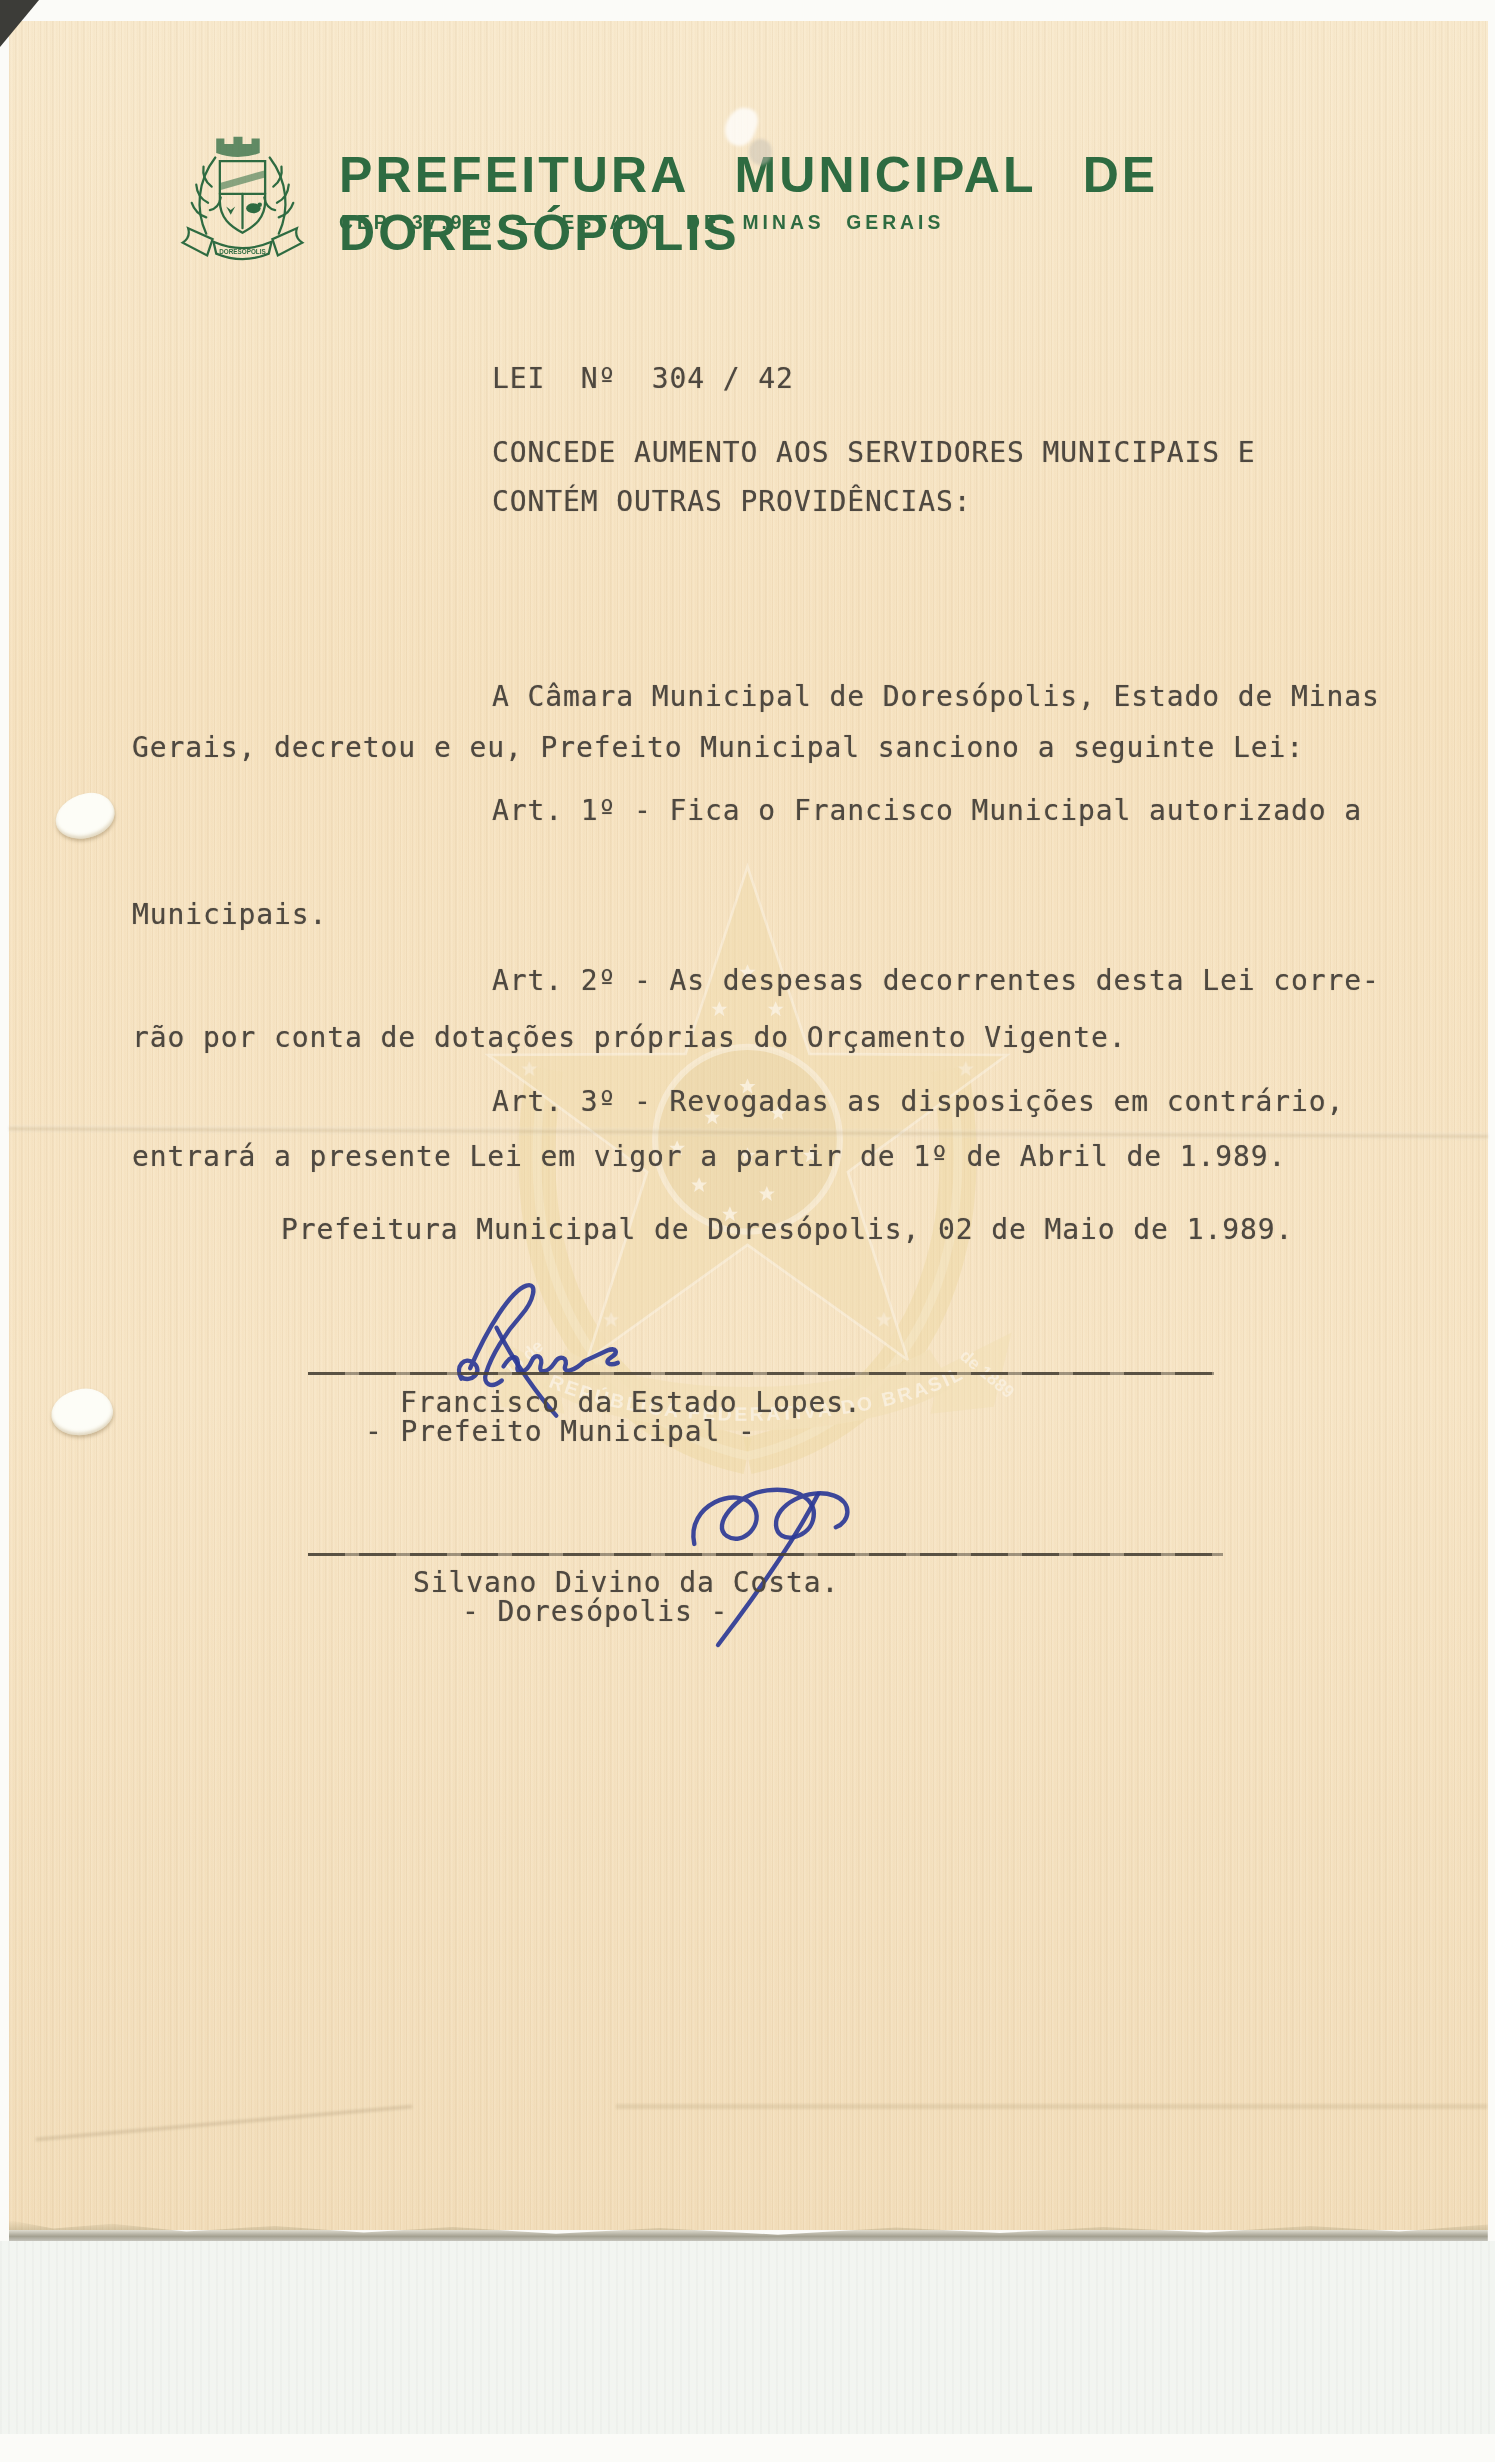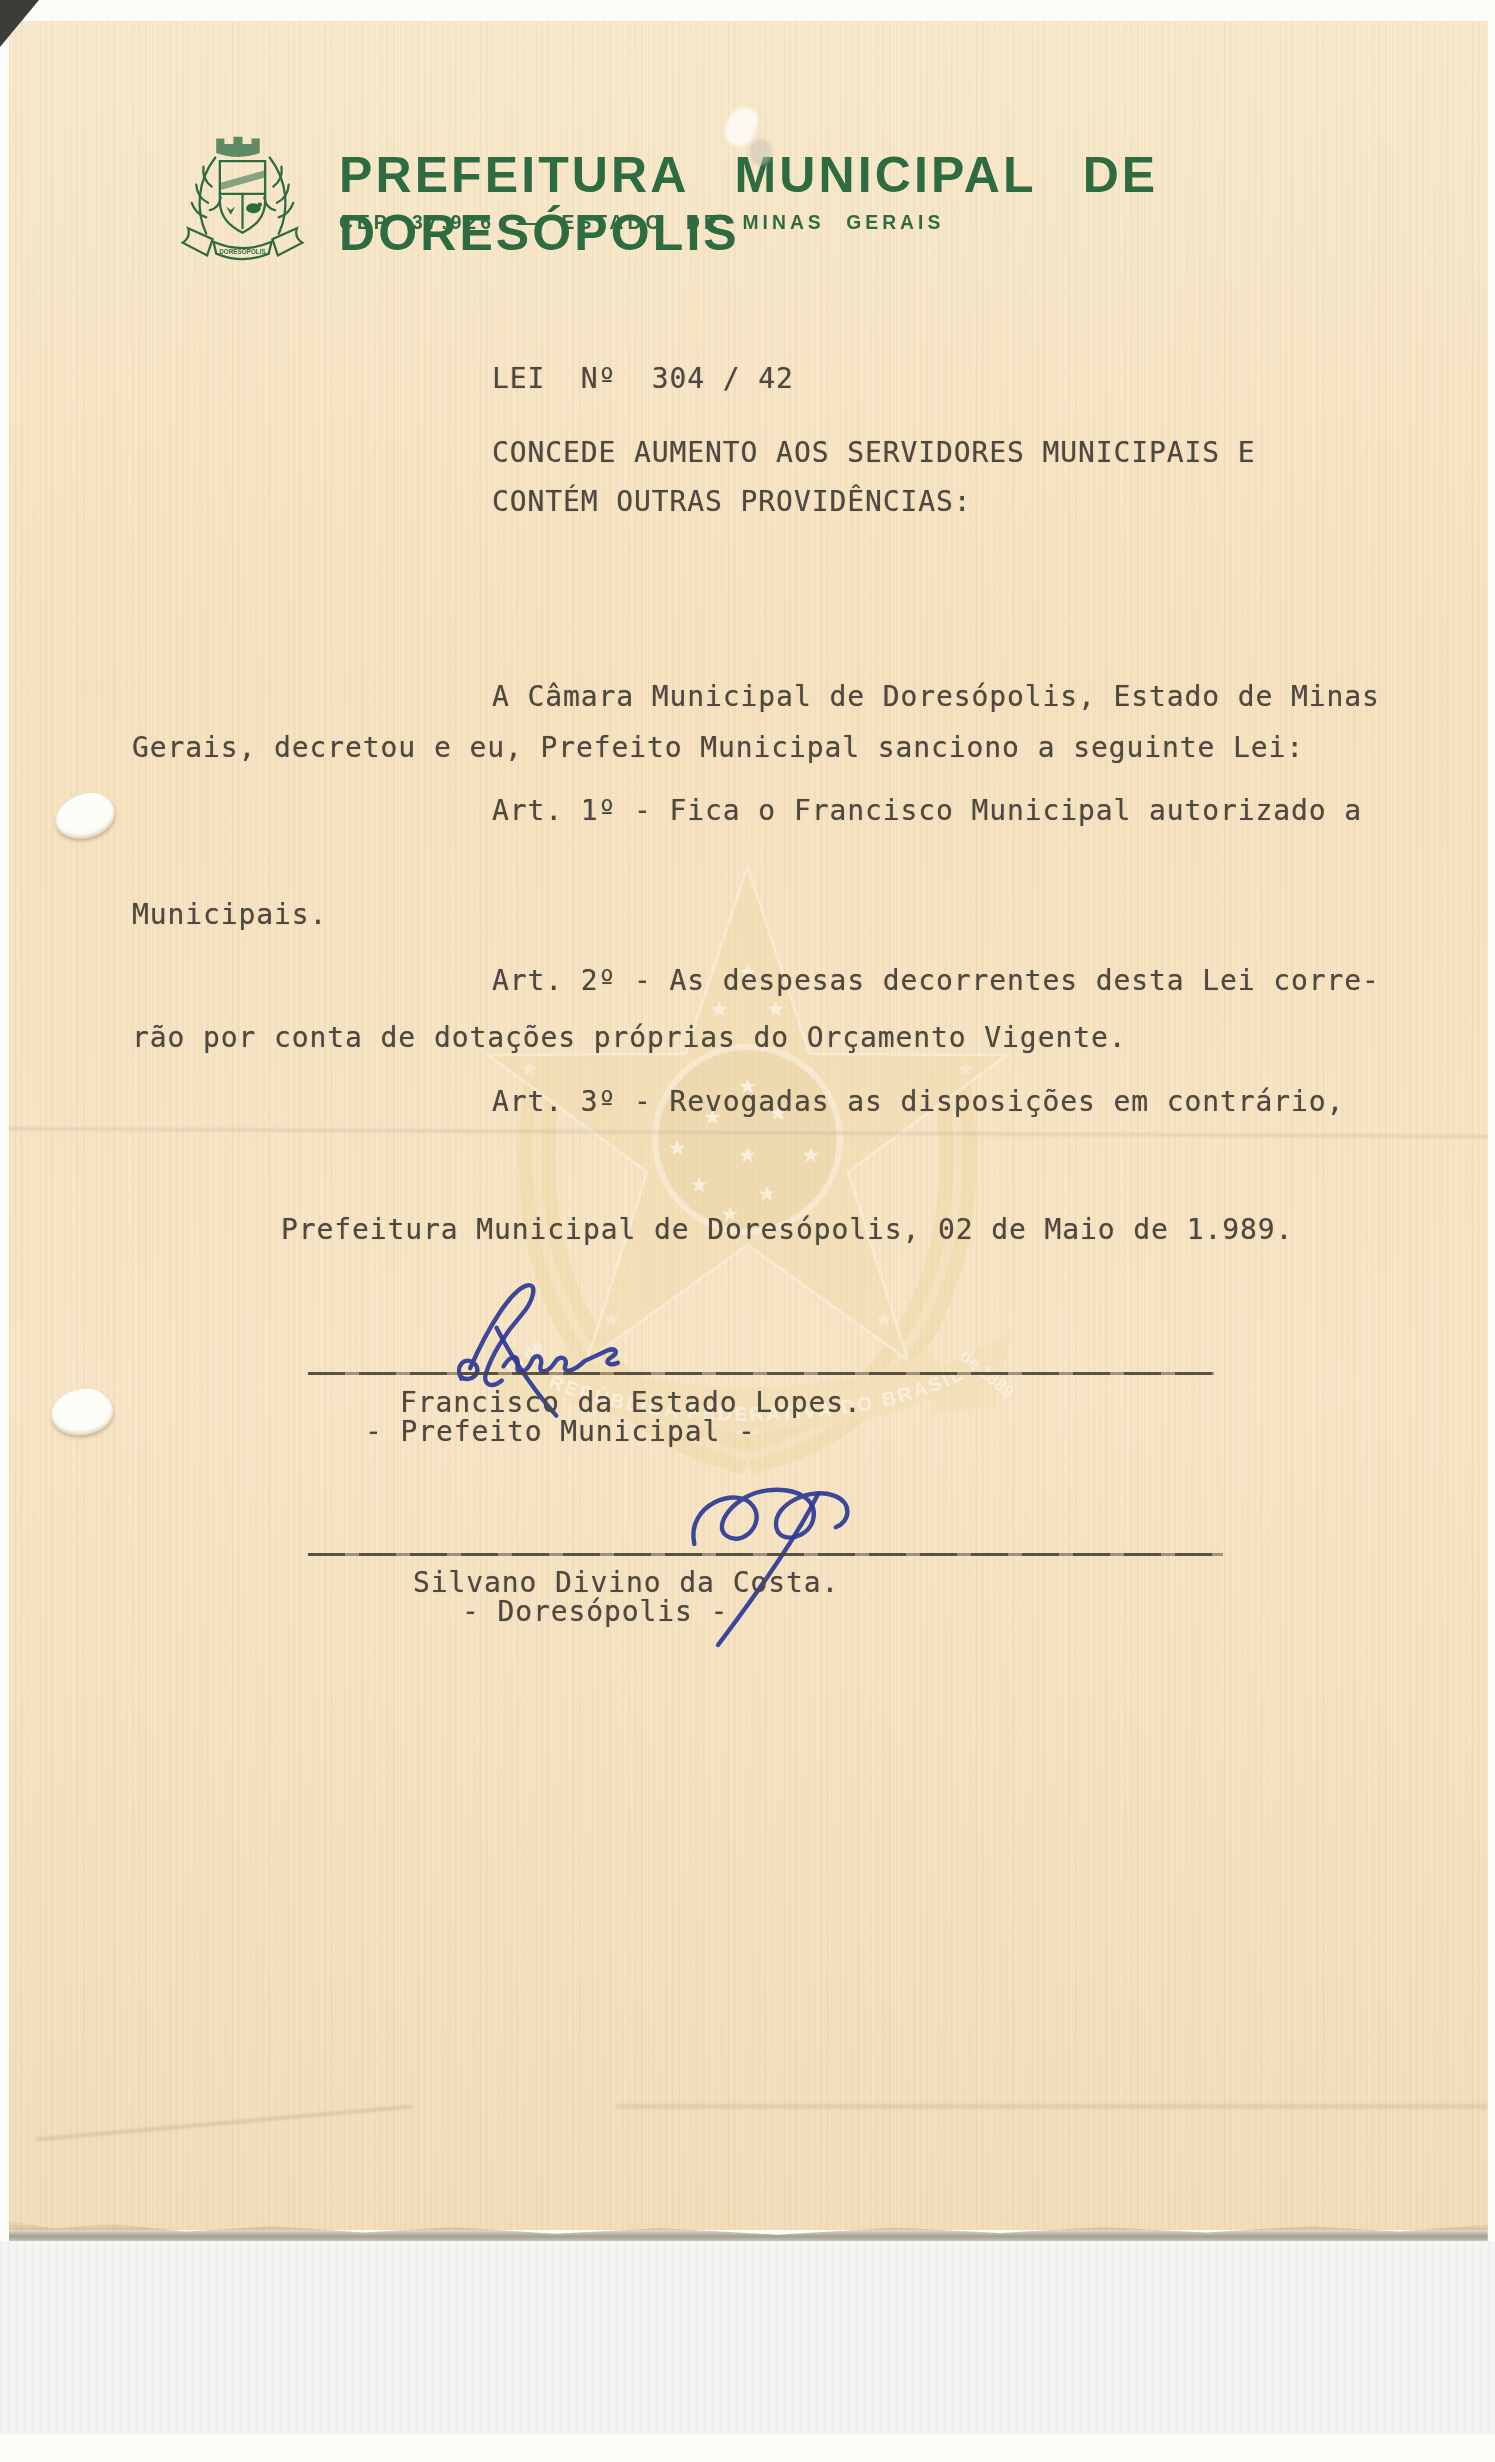--- a/index.html
+++ b/index.html
@@ -132,20 +132,21 @@
   <div class="tl" style="left:492px;top:435px">CONCEDE AUMENTO AOS SERVIDORES MUNICIPAIS E</div>
   <div class="tl" style="left:492px;top:484px">CONTÉM OUTRAS PROVIDÊNCIAS:</div>
 
   <div class="tl" style="left:492px;top:679px">A Câmara Municipal de Doresópolis, Estado de Minas</div>
   <div class="tl" style="left:132px;top:730px">Gerais, decretou e eu, Prefeito Municipal sanciono a seguinte Lei:</div>
   <div class="tl" style="left:492px;top:793px">Art. 1º - Fica o Francisco Municipal autorizado a</div>
   <div class="tl" style="left:132px;top:897px">Municipais.</div>
   <div class="tl" style="left:492px;top:963px">Art. 2º - As despesas decorrentes desta Lei corre-</div>
   <div class="tl" style="left:132px;top:1020px">rão por conta de dotações próprias do Orçamento Vigente.</div>
   <div class="tl" style="left:492px;top:1084px">Art. 3º - Revogadas as disposições em contrário,</div>
+  <div class="tl" style="left:132px;top:1139px">entrará a presente Lei em vigor a partir de 1º de Abril de 1.989.</div>
   <div class="tl" style="left:281px;top:1212px">Prefeitura Municipal de Doresópolis, 02 de Maio de 1.989.</div>
 
   <svg class="sig" style="left:435px;top:1275px" width="290" height="145" viewBox="0 0 330 165">
     <path d="M30 118 C 22 104 34 92 44 100 C 56 110 40 124 30 116 M40 106 C 60 60 86 18 104 12 C 118 8 112 30 98 46 C 80 66 64 92 58 112 C 54 124 64 130 76 120"></path>
     <path d="M78 104 C 88 88 96 92 94 104 C 92 114 104 112 110 98 C 114 88 124 92 120 104 C 118 112 128 112 136 100 C 142 90 152 94 148 104 C 146 112 158 110 170 98 L 196 86 C 206 82 210 88 200 94 C 192 99 198 104 208 100"></path>
     <path d="M70 60 C 90 100 120 140 138 160"></path>
   </svg>
   <div class="rule" style="left:308px;top:1372px;width:906px"></div>
   <div class="tl" style="left:400px;top:1385px">Francisco da Estado Lopes.</div>
   <div class="tl" style="left:365px;top:1414px">- Prefeito Municipal -</div>

